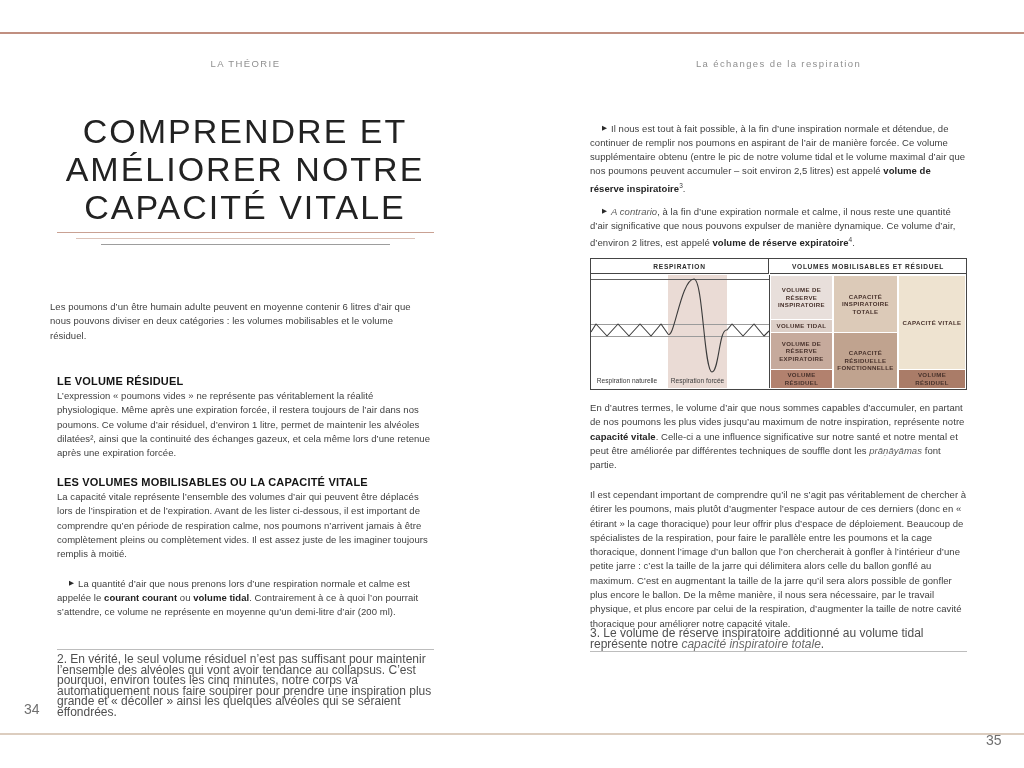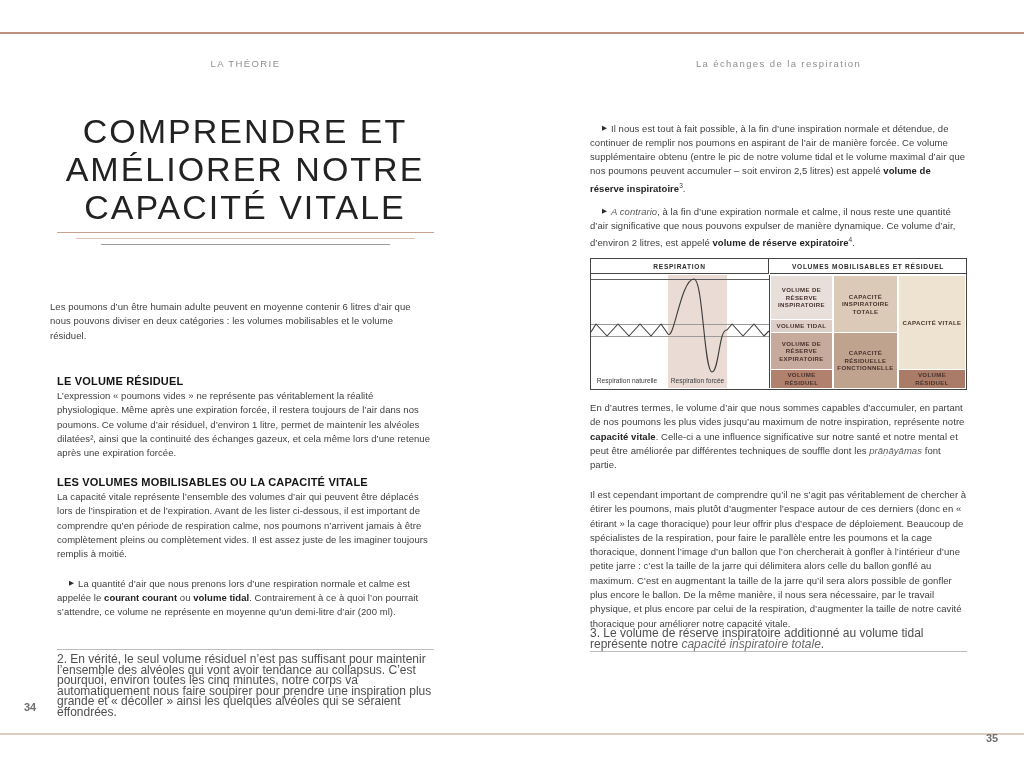--- a/index.html
+++ b/index.html
@@ -14,21 +14,21 @@
   .body { font-size:9.5px; line-height:14.3px; letter-spacing:0.05px; color:#3e3e3e; margin:0; }
   .body b { color:#242424; }
   .body i { color:#5a5a5a;margin-top:36px; }
   .bullet { text-indent:12px; }
   .tri { font-size:6.5px; color:#2a2a2a; margin-right:4px; vertical-align:1.5px; }
   .h-sec { font-size:11px; font-weight:bold; color:#141414; letter-spacing:0.2px; margin:0; }
   sup { font-size:6.5px; color:#3e3e3e; }
   .fnsep { position:absolute; height:1px; }
   .fn { font-size:12px; line-height:10.6px; color:#4f4f4f; margin:0; }
   .fn i { color:#6a6a6a; }
-  .pgnum { font-size:11px; color:#6f6f6f;font-weight:bold; }
+  .pgnum { font-size:14px; color:#6f6f6f; }
 
   
   .figure { position:absolute; border:1px solid #454545; box-sizing:border-box; background:#fff; }
   .dg-headcell { position:absolute; top:0; height:15px; line-height:15px; text-align:center;
                  font-size:6.6px; font-weight:bold; letter-spacing:0.7px; color:#2c2c2c;
                  border-bottom:1px solid #454545; box-sizing:border-box; }
   .dg-left { position:absolute; left:0; top:16px; width:178px; height:113px;
              border-right:1px solid #454545; box-sizing:content-box; }
   .dg-right { position:absolute; left:179px; top:16px; width:196px; height:113px; }
   .dg-band { position:absolute; top:0; bottom:0; }

